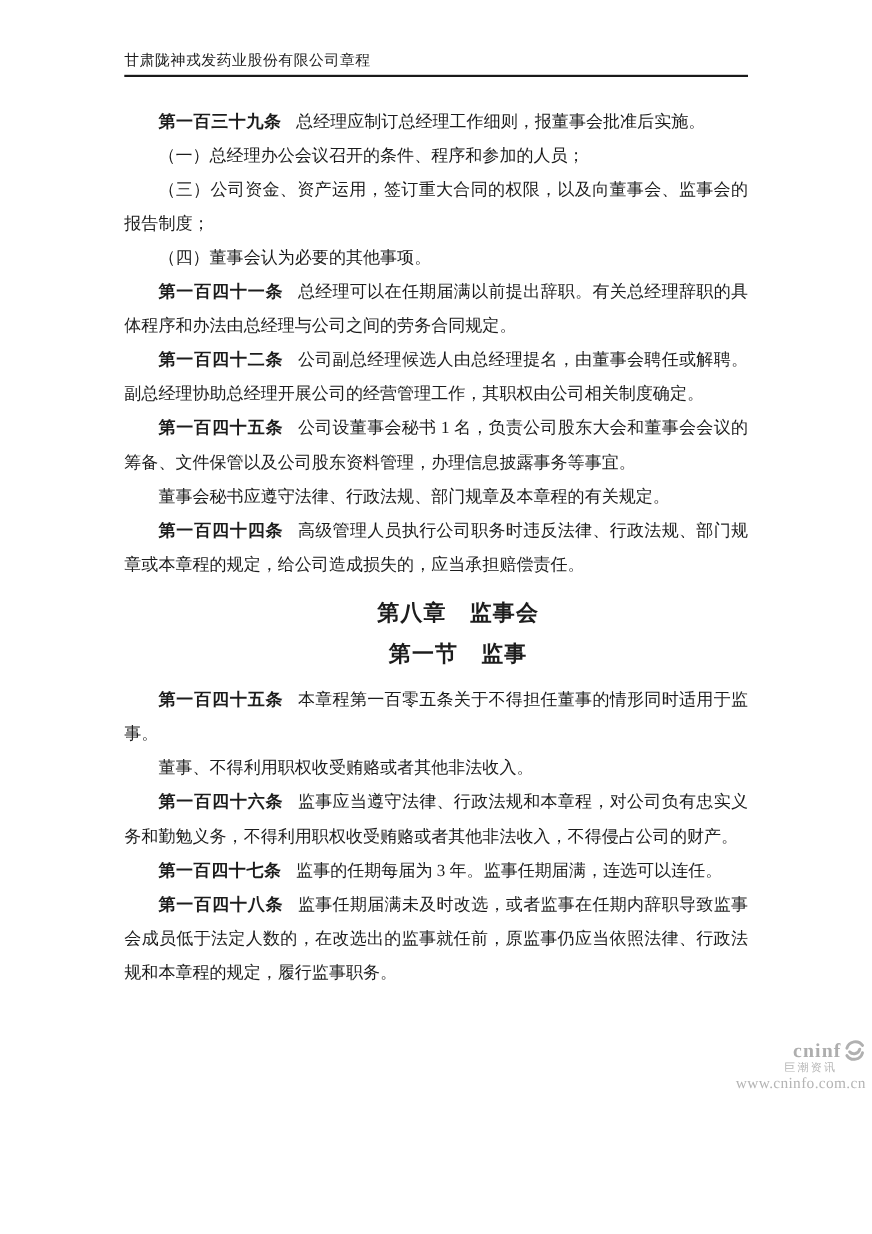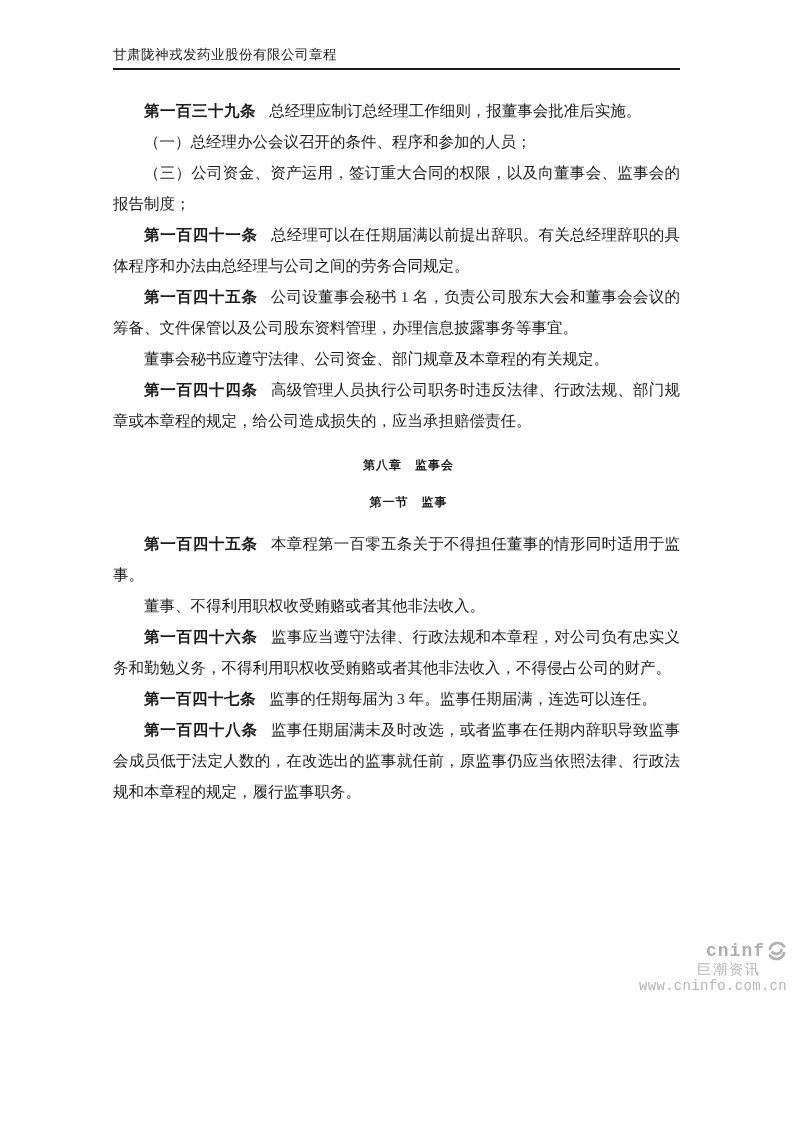--- a/index.html
+++ b/index.html
@@ -23,70 +23,72 @@
   .doc-body{
     position:absolute;
     left:113px;width:567px;top:95px;
     font-size:15.5px;line-height:31px;
     text-align:justify;
   }
   .doc-body p{margin:0;text-indent:2em;}
   .art-num{font-weight:bold;margin-right:0.85em;letter-spacing:0.5px;margin-top:24px;}
   .para-chapter,.para-section{
     text-align:center;text-indent:0;
-    font-weight:bold;font-size:12px;
+    font-weight:bold;font-size:20px;
     letter-spacing:1px;
   }
   .para-chapter{margin:14px 0 6px 0 !important;}
   .para-section{margin:6px 0 10px 0 !important;}
   .page-number{
     position:absolute;
     left:113px;width:567px;top:1037px;
     text-align:center;
     font-size:12.5px;color:#222;font-family:Liberation Serif, serif;
   }
   .cninfo{
     position:absolute;
     right:6px;bottom:9px;
     text-align:right;
     color:#b0b0b0;
-    font-family:Liberation Mono, monospace;
+    font-family:Liberation Serif, serif;
     line-height:1;
   }
   .cninfo .brand-row{
     display:flex;align-items:center;justify-content:flex-end;gap:2px;
   }
   .cninfo .brand{
     font-size:18px;font-weight:bold;letter-spacing:1px;color:#aeaeae;
   }
   .cninfo .globe{width:20px;height:20px;display:inline-block;}
   .cninfo .caption{
-    font-size:14px;letter-spacing:2px;color:#b4b4b4;
+    font-size:10px;letter-spacing:2px;color:#b4b4b4;
     margin:2px 26px 2px 0;
   }
   .cninfo .url{
     font-size:14px;color:#b4b4b4;letter-spacing:0.3px;
   }
 </style>
 </head>
 <body>
 
 <div class="page">
 
   <div class="page-header">
     <span>甘肃陇神戎发药业股份有限公司章程</span>
   </div>
 
   <div class="doc-body">
       <p class="para-article"><span class="art-num">第一百三十九条</span>总经理应制订总经理工作细则，报董事会批准后实施。</p>
       <p class="para-plain">（一）总经理办公会议召开的条件、程序和参加的人员；</p>
       <p class="para-plain">（三）公司资金、资产运用，签订重大合同的权限，以及向董事会、监事会的报告制度；</p>
+      <p class="para-plain">（四）董事会认为必要的其他事项。</p>
       <p class="para-article"><span class="art-num">第一百四十一条</span>总经理可以在任期届满以前提出辞职。有关总经理辞职的具体程序和办法由总经理与公司之间的劳务合同规定。</p>
+      <p class="para-article"><span class="art-num">第一百四十二条</span>公司副总经理候选人由总经理提名，由董事会聘任或解聘。副总经理协助总经理开展公司的经营管理工作，其职权由公司相关制度确定。</p>
       <p class="para-article"><span class="art-num">第一百四十五条</span>公司设董事会秘书 1 名，负责公司股东大会和董事会会议的筹备、文件保管以及公司股东资料管理，办理信息披露事务等事宜。</p>
-      <p class="para-plain">董事会秘书应遵守法律、公司资金、部门规章及本章程的有关规定。</p>
+      <p class="para-plain">董事会秘书应遵守法律、行政法规、部门规章及本章程的有关规定。</p>
       <p class="para-article"><span class="art-num">第一百四十四条</span>高级管理人员执行公司职务时违反法律、行政法规、部门规章或本章程的规定，给公司造成损失的，应当承担赔偿责任。</p>
       <p class="para-chapter">第八章　监事会</p>
       <p class="para-section">第一节　监事</p>
       <p class="para-article"><span class="art-num">第一百四十五条</span>本章程第一百零五条关于不得担任董事的情形同时适用于监事。</p>
       <p class="para-plain">董事、不得利用职权收受贿赂或者其他非法收入。</p>
       <p class="para-article"><span class="art-num">第一百四十六条</span>监事应当遵守法律、行政法规和本章程，对公司负有忠实义务和勤勉义务，不得利用职权收受贿赂或者其他非法收入，不得侵占公司的财产。</p>
       <p class="para-article"><span class="art-num">第一百四十七条</span>监事的任期每届为 3 年。监事任期届满，连选可以连任。</p>
       <p class="para-article"><span class="art-num">第一百四十八条</span>监事任期届满未及时改选，或者监事在任期内辞职导致监事会成员低于法定人数的，在改选出的监事就任前，原监事仍应当依照法律、行政法规和本章程的规定，履行监事职务。</p>
     </div>
 

